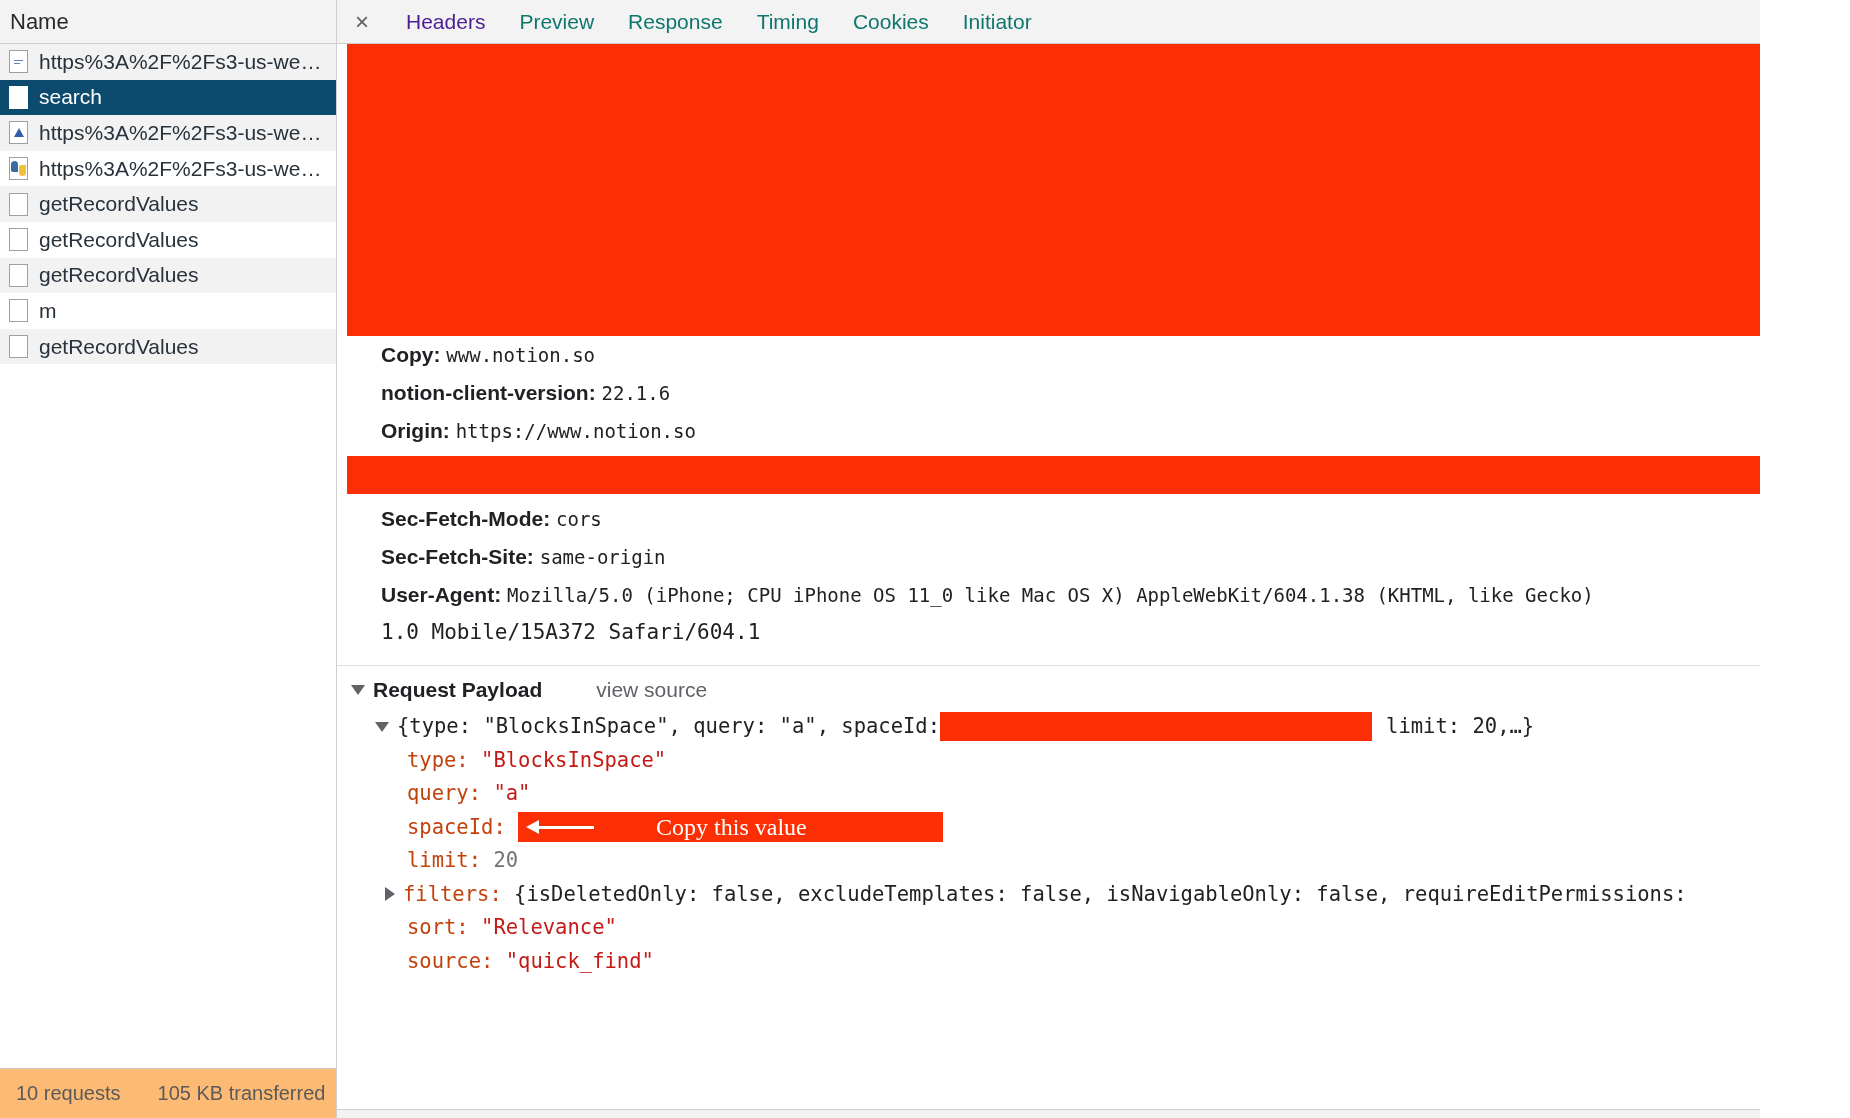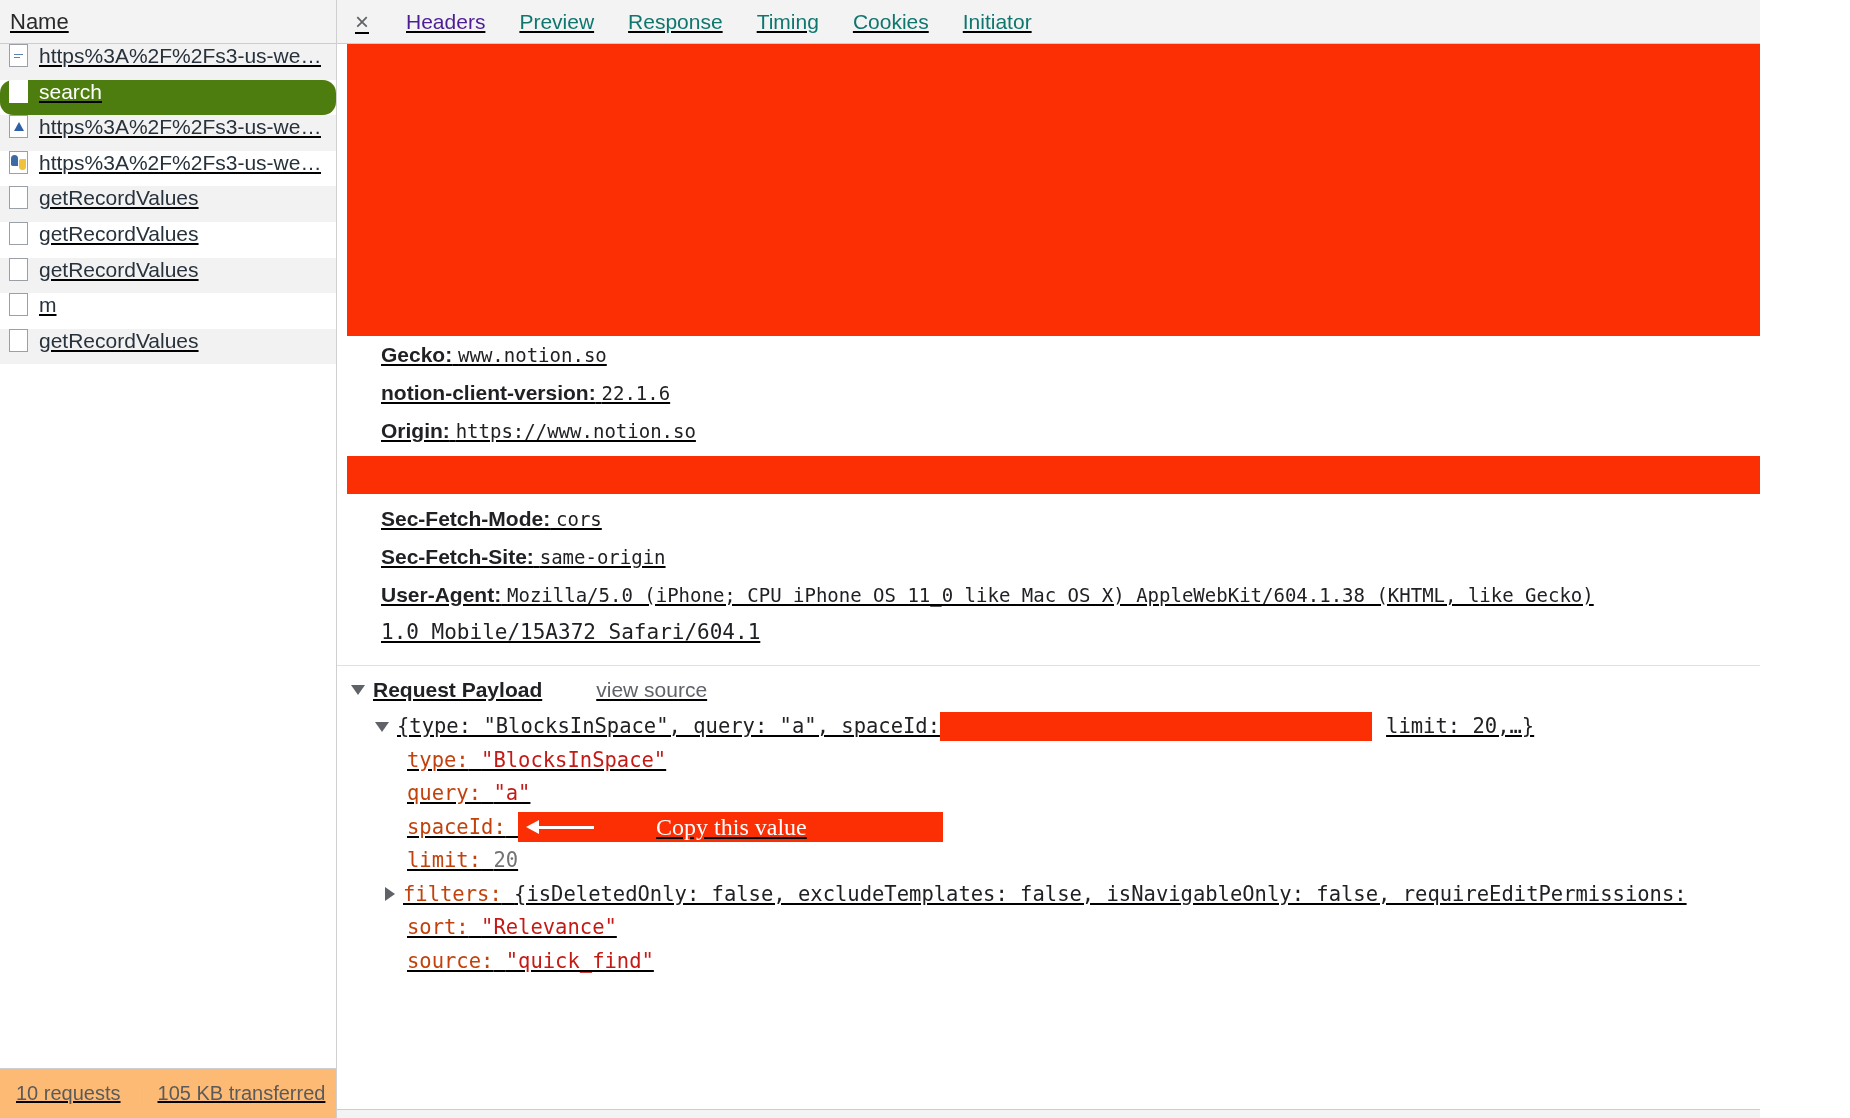--- a/index.html
+++ b/index.html
@@ -11,21 +11,20 @@
     font-family: "Liberation Sans", sans-serif;
     -webkit-font-smoothing: antialiased;
   }
 
   #app {
     width: 1760px;
     height: 1118px;
     display: flex;
     flex-direction: column;
     position: relative;
-    text-decoration: underline;
   }
 
   .body-row {
     flex: 1 1 auto;
     display: flex;
     flex-direction: row;
     min-height: 0;
   }
 
   
@@ -53,29 +52,30 @@
 
   .req-list {
     flex: 1 1 auto;
     overflow: hidden;
     background: #fff;
   }
 
   .req-row {
     height: 35.6px;
     display: flex;
+    align-items: center;
     padding-left: 9px;
     font-size: 21px;
     color: #28323c;
     white-space: nowrap;
     overflow: hidden;
   }
   .req-row.odd { background: #f2f2f2; }
   .req-row.even { background: #ffffff; }
-  .req-row.selected { background: #4d7c0f; color: #ffffff; border-radius: 13px; }
+  .req-row.selected { background: #0c4a6e; color: #ffffff; }
 
   .file-icon {
     width: 19px; height: 23px;
     flex: 0 0 19px;
     border: 1px solid #9aa0a6;
     background: #ffffff;
     margin-right: 11px;
     position: relative;
     display: flex;
     align-items: center;
@@ -396,21 +396,21 @@
             <div class="tab">Initiator</div>
           </div>
       </div>
 
       <div class="detail-scroll">
 
         <div class="headers-block">
           <span class="redact redact-top"></span>
 
           <div id="hdr-rows-1">
-              <div class="hdr-line"><span class="hdr-name">Gecko:</span> <span class="hdr-val">www.notion.so</span></div>
+              <div class="hdr-line"><span class="hdr-name">Copy:</span> <span class="hdr-val">www.notion.so</span></div>
               <div class="hdr-line"><span class="hdr-name">notion-client-version:</span> <span class="hdr-val">22.1.6</span></div>
               <div class="hdr-line"><span class="hdr-name">Origin:</span> <span class="hdr-val">https://www.notion.so</span></div>
             </div>
 
           <span class="redact redact-mid"></span>
 
           <div id="hdr-rows-2">
               <div class="hdr-line"><span class="hdr-name">Sec-Fetch-Mode:</span> <span class="hdr-val">cors</span></div>
               <div class="hdr-line"><span class="hdr-name">Sec-Fetch-Site:</span> <span class="hdr-val">same-origin</span></div>
             </div>

